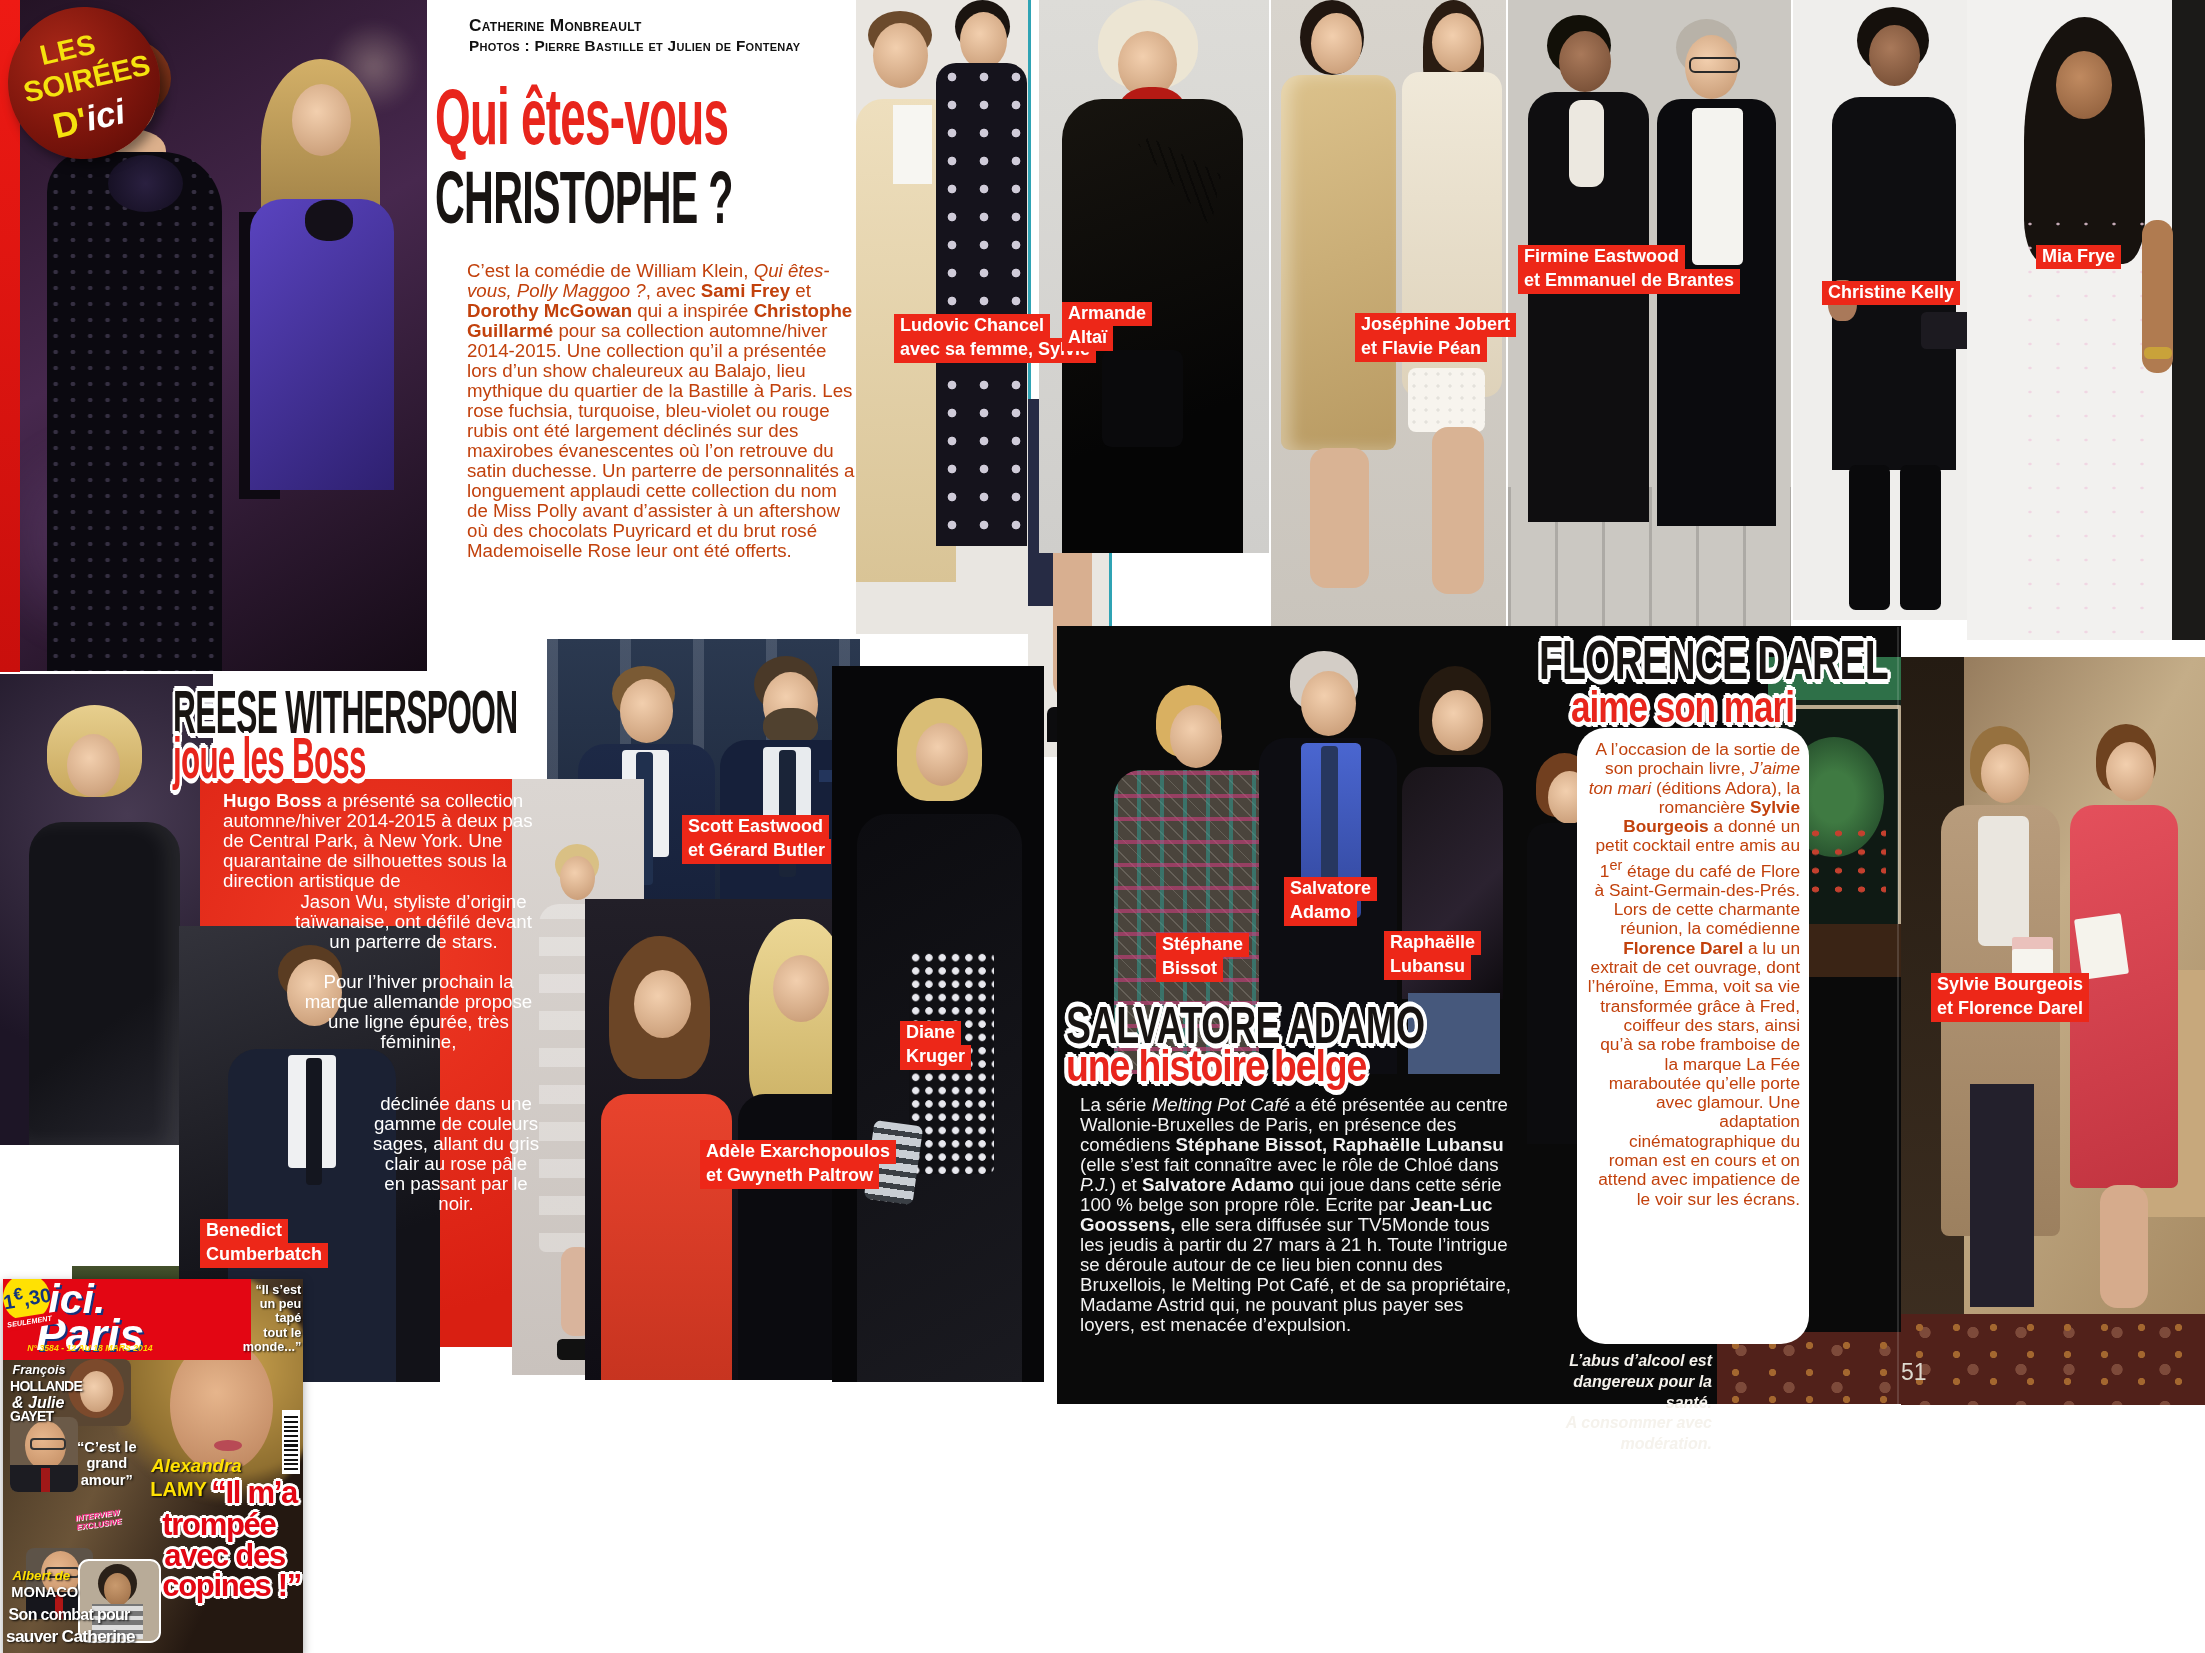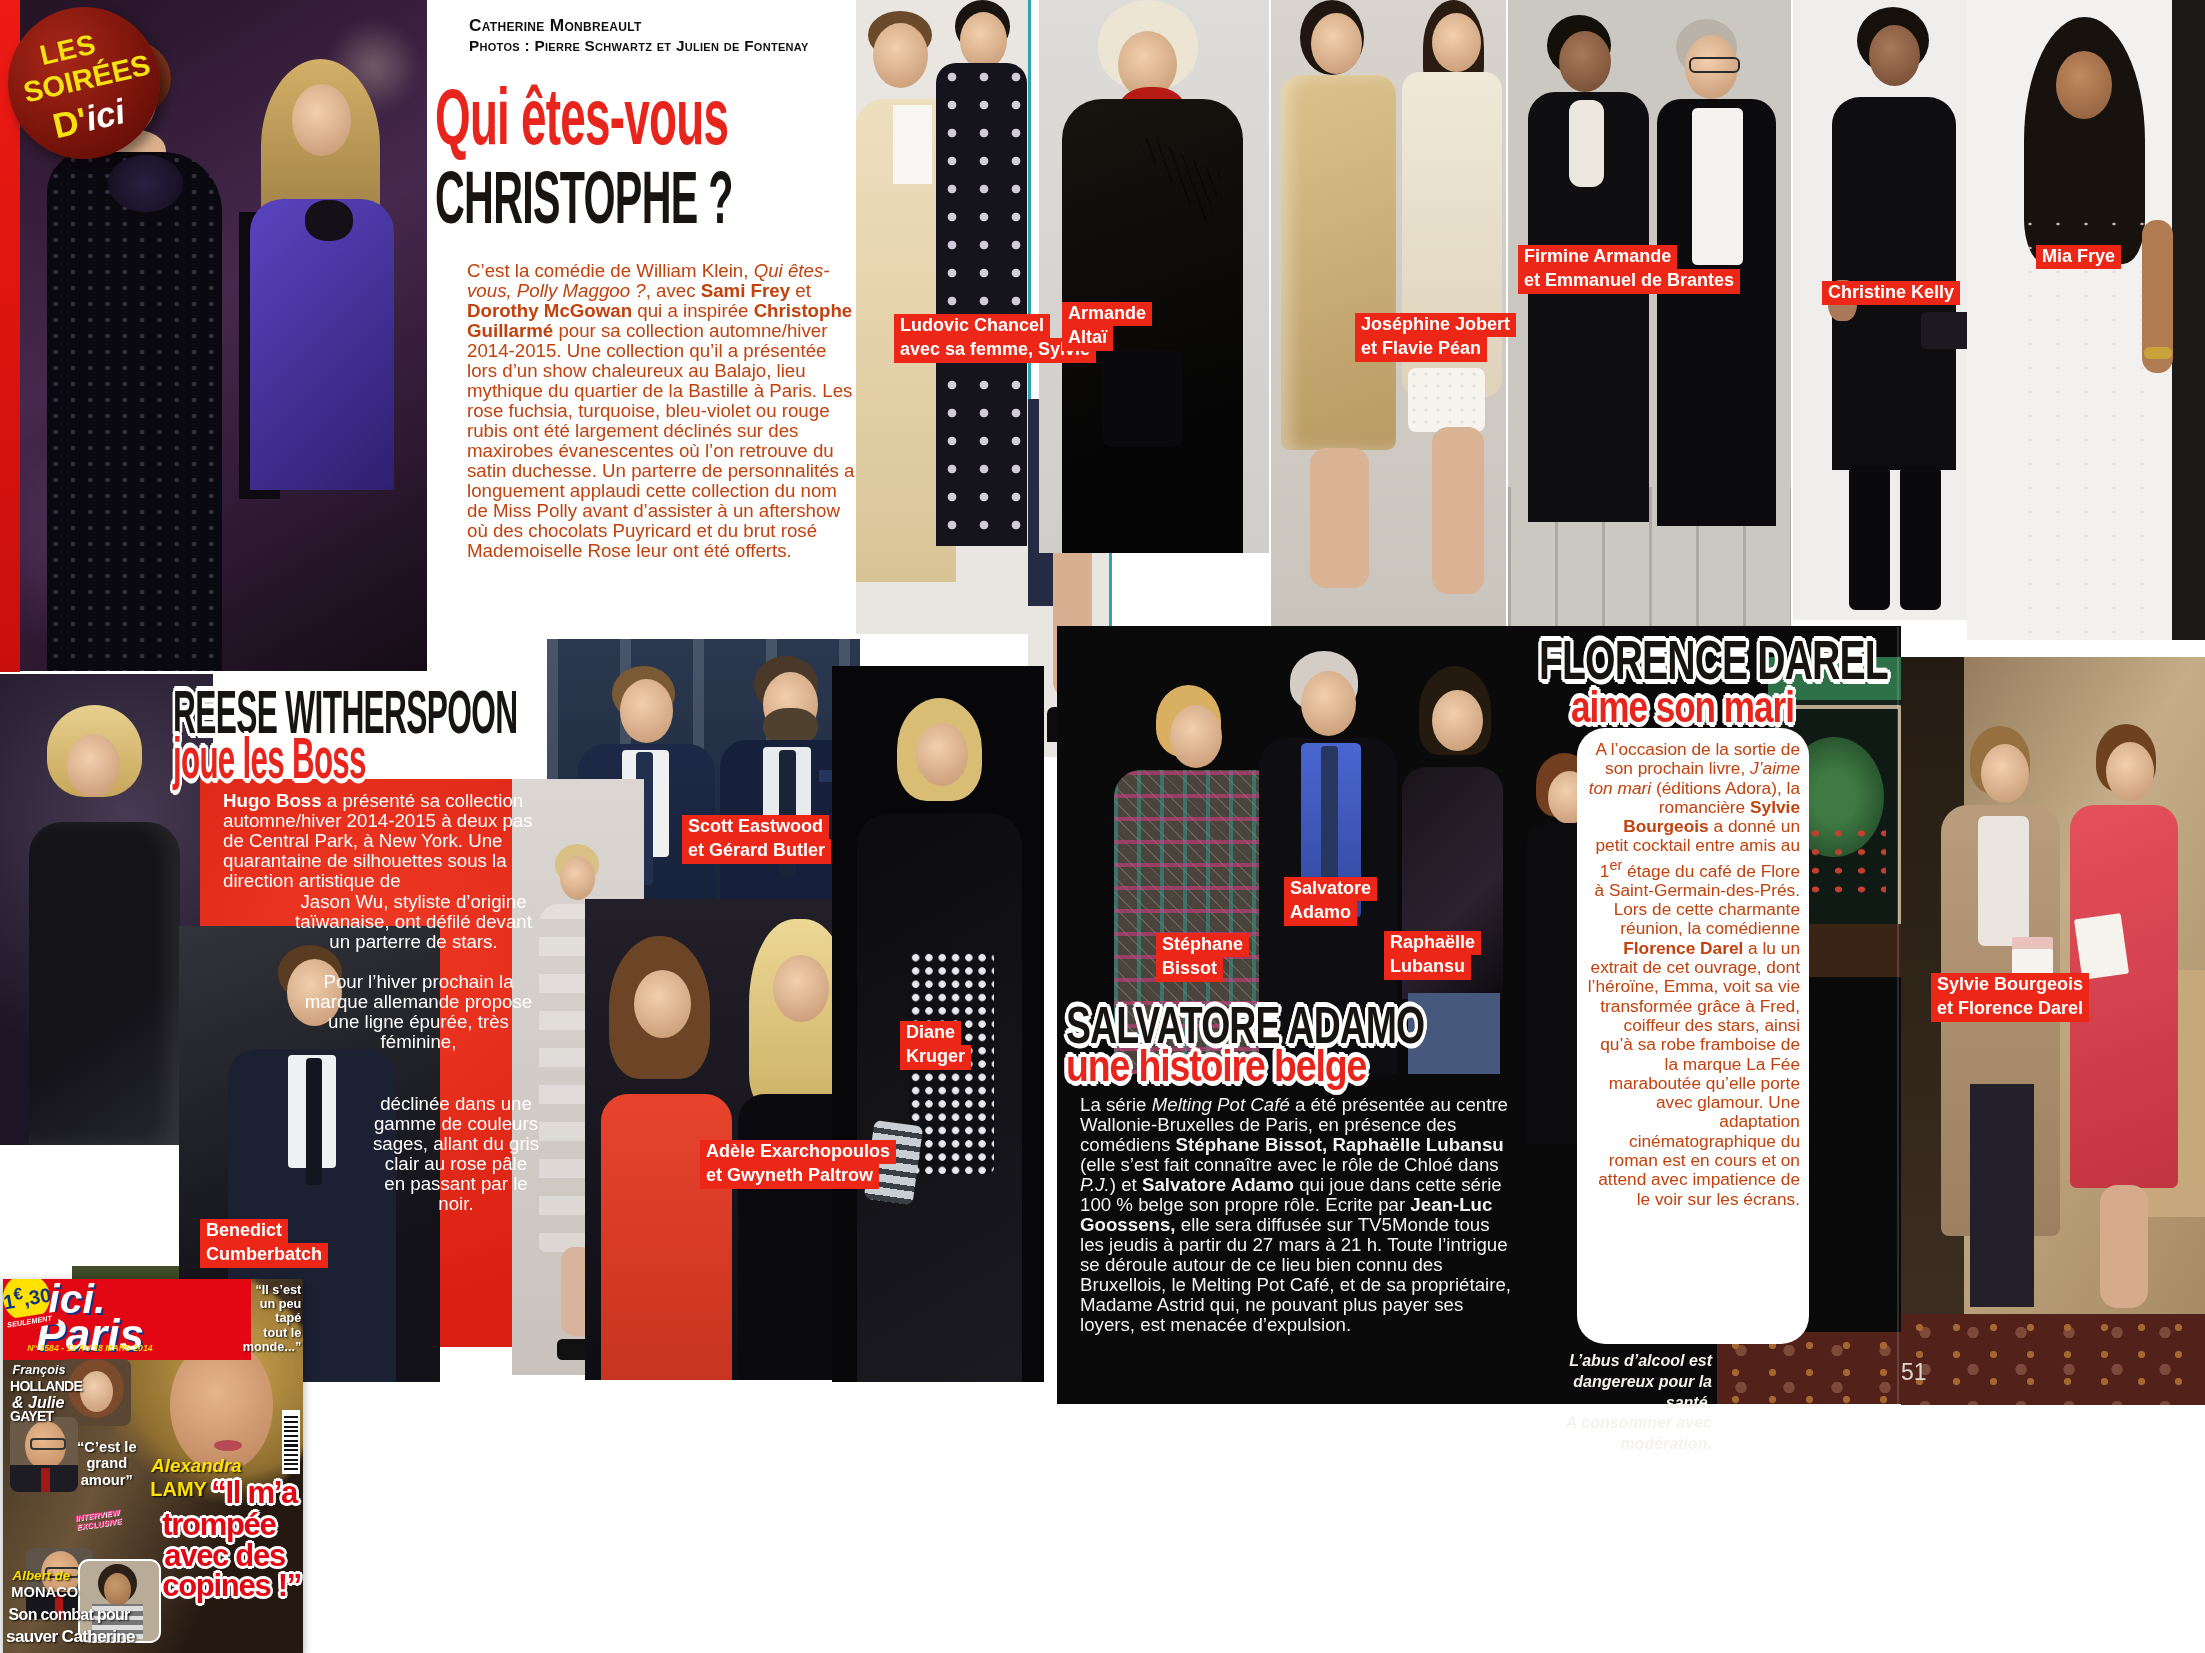--- a/index.html
+++ b/index.html
@@ -56,21 +56,21 @@
   <div class="abs" style="left:8px;top:6.7px;width:152px;height:152px;border-radius:50%;transform:rotate(-9deg);
               background:radial-gradient(circle at 38% 30%,#a82718,#7c150c 55%,#560a05);box-shadow:4px 6.7px 12px rgba(0,0,0,.45);z-index:50;">
     <div class="abs" style="left:37px;top:25px;font-weight:700;font-size:28px;color:#f5e20e;transform:rotate(-4deg);letter-spacing:0.7px;">LES</div>
     <div class="abs" style="left:14.7px;top:56px;font-weight:700;font-size:29px;color:#f5e20e;transform:rotate(-4deg);">SOIRÉES</div>
     <div class="abs" style="left:39px;top:92px;font-weight:700;font-size:35px;transform:rotate(-4deg);">
       <span style="color:#f5e20e;">D'</span><span style="color:#fff;font-style:italic;">ici</span>
     </div>
   </div>
 
   <div class="abs sc" style="left:469px;top:14.7px;font-size:17.3px;letter-spacing:0.3px;">Catherine Monbreault</div>
-  <div class="abs sc" style="left:469px;top:37px;font-size:15.3px;letter-spacing:0.3px;">Photos : Pierre Schwartz et Julien de Fontenay</div>
+  <div class="abs sc" style="left:469px;top:37px;font-size:15.3px;letter-spacing:0.3px;">Photos : Pierre Bastille et Julien de Fontenay</div>
 
   <div class="hl red stk" style="left:435px;top:77px;font-size:79px;transform:scaleX(.58);">Qui êtes-vous</div>
   <div class="hl blkt stk" style="left:435px;top:160px;font-size:75px;transform:scaleX(.55);">CHRISTOPHE ?</div>
 
   <div class="bt" style="left:467px;top:261px;width:392px;">C’est la comédie de William Klein, <i>Qui êtes-vous, Polly Maggoo ?</i>, avec <b>Sami Frey</b> et <b>Dorothy McGowan</b> qui a inspirée <b>Christophe Guillarmé</b> pour sa collection automne/hiver 2014-2015. Une collection qu’il a présentée lors d’un show chaleureux au Balajo, lieu mythique du quartier de la Bastille à Paris. Les rose fuchsia, turquoise, bleu-violet ou rouge rubis ont été largement déclinés sur des maxirobes évanescentes où l’on retrouve du satin duchesse. Un parterre de personnalités a longuement applaudi cette collection du nom de Miss Polly avant d’assister à un aftershow où des chocolats Puyricard et du brut rosé Mademoiselle Rose leur ont été offerts.</div>
 
   <div class="photo" style="left:856px;top:0;width:172px;height:634px;background:#e9e6e1;border-right:3.3px solid #2fa3b4;">
     <div class="shape" style="left:12px;top:10.7px;width:64px;height:48px;border-radius:50%;background:#6b4a2c;"></div>
     <div class="head" style="left:16.7px;top:23px;width:55px;height:65px;"></div>
     <div class="shape" style="left:0;top:99px;width:100px;height:483px;border-radius:27px 27px 0 0;background:linear-gradient(#eedfbe,#d9c496);"></div>
@@ -264,21 +264,21 @@
   <div class="abs covertxt" style="left:1527px;top:1351px;width:185px;text-align:right;font-style:italic;font-weight:700;font-size:16px;line-height:1.3;color:#f5f2ec;z-index:45;">L’abus d’alcool est dangereux pour la santé.
 A consommer avec modération.</div>
   <div class="abs" style="left:1901px;top:1359px;font-size:23px;color:#ded9cf;z-index:45;">51</div>
 
   <div class="cap" style="left:894px;top:313px;"><span>Ludovic Chancel
 avec sa femme, Sylvie</span></div>
   <div class="cap" style="left:1062px;top:301px;"><span>Armande
 Altaï</span></div>
   <div class="cap" style="left:1355px;top:312px;"><span>Joséphine Jobert
 et Flavie Péan</span></div>
-  <div class="cap" style="left:1518px;top:244px;"><span>Firmine Armande
+  <div class="cap" style="left:1518px;top:244px;"><span>Firmine Eastwood
 et Emmanuel de Brantes</span></div>
   <div class="cap" style="left:1822px;top:244px;margin-top:36px;"><span>Christine Kelly</span></div>
   <div class="cap" style="left:2036px;top:244px;"><span>Mia Frye</span></div>
   <div class="cap" style="left:682px;top:814px;"><span>Scott Eastwood
 et Gérard Butler</span></div>
   <div class="cap" style="left:200px;top:1218px;"><span>Benedict
 Cumberbatch</span></div>
   <div class="cap" style="left:700px;top:1139px;"><span>Adèle Exarchopoulos
 et Gwyneth Paltrow</span></div>
   <div class="cap" style="left:900px;top:1020px;"><span>Diane

